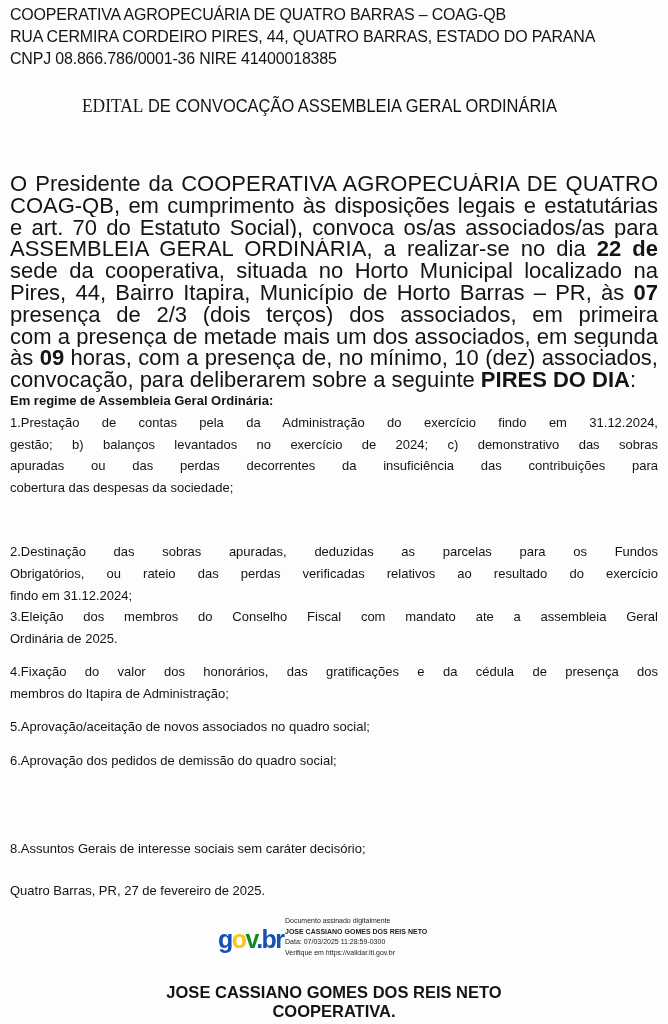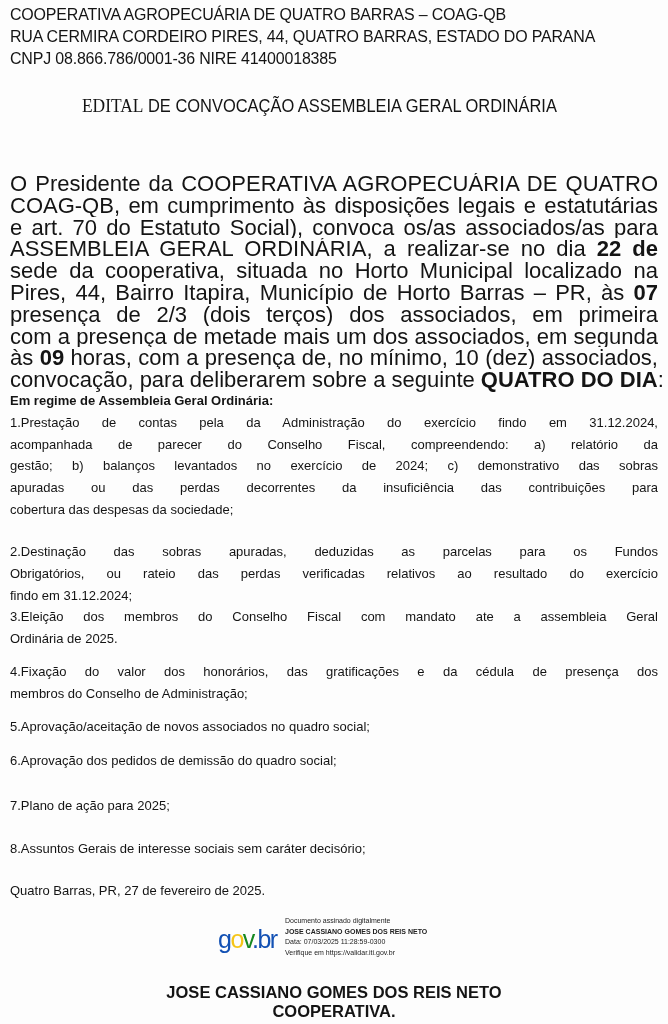--- a/index.html
+++ b/index.html
@@ -27,21 +27,21 @@
     position: absolute; left: 10px; width: 648px;
     font-size: 22px; line-height: 21.8px;
   }
   .line { display: block; white-space: nowrap; transform-origin: left center; }
   .jl { display: block; text-align: justify; text-align-last: justify; white-space: normal; height: 21.8px; overflow: hidden; }
   b { font-weight: bold; }
   .item { position: absolute; left: 10px; width: 648px; font-size: 13px; line-height: 21.8px; }
   .sig-box { position: absolute; left: 216px; top: 916px; height: 46px; width: 230px; }
   .govbr {
     position: absolute; left: 2px; top: 9px;
-    font-family: "Liberation Sans", sans-serif; font-weight: normal;
+    font-family: "Liberation Sans", sans-serif; font-weight: bold;
     font-size: 25px; letter-spacing: -1.5px; line-height: 28px;
   }
   .govbr .g { color: #1351b4; }
   .govbr .v { color: #168821; }
   .govbr .b { color: #f5c518; }
   .govbr .dot { color: #1351b4; }
   .govbr .r { color: #1351b4; }
   .sig-text {
     position: absolute; left: 69px; top: 0px;
     font-size: 7px; line-height: 10.5px; white-space: nowrap; color: #222;
@@ -68,59 +68,55 @@
   <div class="body-block" style="top:173px">
     <span class="jl">O Presidente da COOPERATIVA AGROPECUÁRIA DE QUATRO BARRAS –</span>
     <span class="jl">COAG-QB, em cumprimento às disposições legais e estatutárias (Lei nº 5.764/1971</span>
     <span class="jl">e art. 70 do Estatuto Social), convoca os/as associados/as para se reunirem em</span>
     <span class="jl"><span>ASSEMBLEIA GERAL ORDINÁRIA, a realizar-se no dia </span><b>22 de março  de 2025</b><span>, na</span></span>
     <span class="jl">sede da cooperativa, situada no Horto Municipal localizado na Rua Cermira Cordeiro</span>
     <span class="jl"><span>Pires, 44, Bairro Itapira, Município de Horto Barras – PR, às </span><b>07</b><span>  horas, com a</span></span>
     <span class="jl"><span>presença de 2/3 (dois terços) dos associados, em primeira convocação; às</span> <b>09</b><span> valor,</span></span>
     <span class="jl">com a presença de metade mais um dos associados, em segunda convocação; ou</span>
     <span class="jl"><span>às </span><b>09</b> <span>horas, com a presença de, no mínimo, 10 (dez) associados, em terceira</span></span>
-    <span class="line"><span>convocação, para deliberarem sobre a seguinte  </span><b>QUATRO DO DIA</b><span>:</span></span>
+    <span class="line"><span>convocação, para deliberarem sobre a seguinte  </span><b>PIRES DO DIA</b><span>:</span></span>
   </div>
 
   <div class="item" style="top:390px">
     <b class="line">Em regime de Assembleia Geral Ordinária:</b>
     <span class="jl">1.Prestação de contas pela da Administração do exercício findo em 31.12.2024,</span>
-    <span class="jl">acompanhada de parecer do Conselho Fiscal, compreendendo: a) relatório da</span>
     <span class="jl">gestão; b) balanços levantados no exercício de 2024; c) demonstrativo das sobras</span>
     <span class="jl">apuradas ou das perdas decorrentes da insuficiência das contribuições para</span>
     <span class="line">cobertura das despesas da sociedade;</span>
   </div>
 
   <div class="item" style="top:541px">
     <span class="jl">2.Destinação das sobras apuradas, deduzidas as parcelas para os Fundos</span>
     <span class="jl">Obrigatórios, ou rateio das perdas verificadas relativos ao resultado do exercício</span>
     <span class="line">findo em 31.12.2024;</span>
   </div>
 
   <div class="item" style="top:606px">
     <span class="jl">3.Eleição dos membros do Conselho Fiscal com mandato ate a assembleia Geral</span>
     <span class="line">Ordinária de 2025.</span>
   </div>
 
   <div class="item" style="top:661px">
     <span class="jl">4.Fixação do valor dos honorários, das gratificações e da cédula de presença dos</span>
-    <span class="line">membros do Conselho de Administração;</span>
+    <span class="line">membros do Itapira de Administração;</span>
   </div>
 
   <div class="item" style="top:716px">
     <span class="line">5.Aprovação/aceitação de novos associados no quadro social;</span>
   </div>
 
   <div class="item" style="top:750px">
     <span class="line">6.Aprovação dos pedidos de demissão do quadro social;</span>
   </div>
 
-  <div class="item" style="top:795px">
-    <span class="line">7.Plano de ação para 2025;</span>
-  </div>
 
   <div class="item" style="top:838px">
     <span class="line">8.Assuntos Gerais de interesse sociais sem caráter decisório;</span>
   </div>
 
   <div class="item" style="top:880px">
     <span class="line">Quatro Barras, PR, 27 de fevereiro de 2025.</span>
   </div>
 
   <div class="sig-box">

